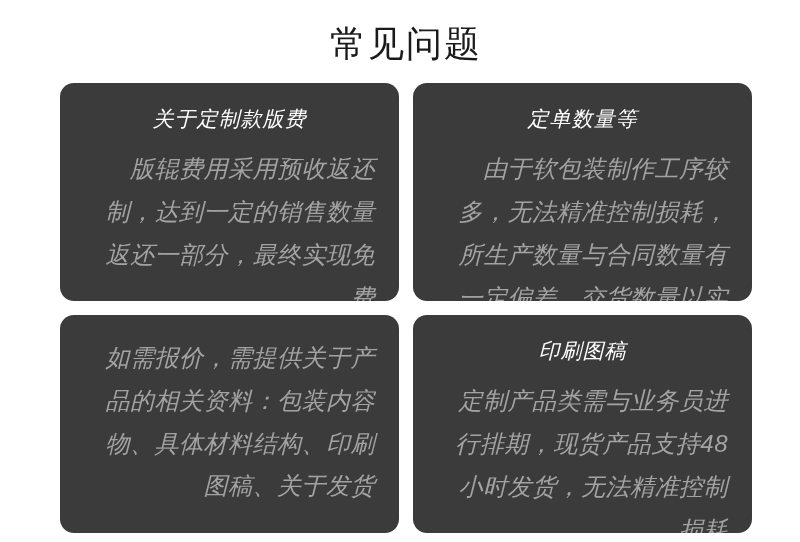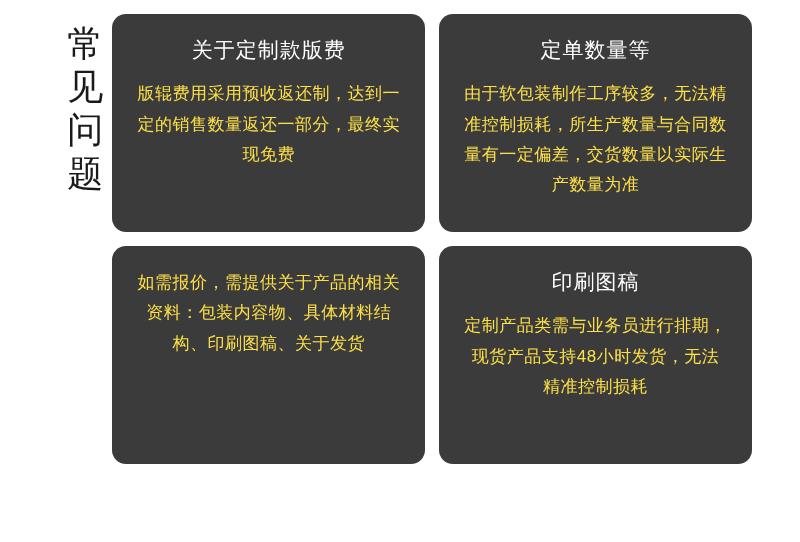--- a/index.html
+++ b/index.html
@@ -13,37 +13,38 @@
     font-family: "Liberation Sans", "DejaVu Sans", sans-serif;
     color: #000000;
     overflow: hidden;
   }
   .page {
     width: 800px;
     height: 542px;
     box-sizing: border-box;
     padding: 14px 48px 0 60px;
     display: flex;
-    flex-direction: row;
+    flex-direction: column;
   }
   .page-title {
     text-align: center;
     font-size: 36px;
     line-height: 1.2;
     letter-spacing: 2px;
     color: #1a1a1a;
     font-weight: 400;
     margin: 8px 0 18px 0;
   }
   .faq-grid {
     display: grid;
     grid-template-columns: 1fr 1fr;
     grid-template-rows: 218px 218px;
     column-gap: 14px;
     row-gap: 14px;
+    font-style: italic;
   }
   .faq-card {
     background: #3b3b3b;
     border-radius: 14px;
     box-sizing: border-box;
     padding: 22px 24px 18px 24px;
     display: flex;
     flex-direction: column;
     align-items: stretch;
     overflow: hidden;
@@ -51,25 +52,25 @@
   .faq-card-title {
     color: #ffffff;
     font-size: 21px;
     text-align: center;
     letter-spacing: 1px;
     line-height: 1.3;
     margin-bottom: 16px;
     font-weight: 400;
   }
   .faq-card-body {
-    color: #fde047;
-    font-size: 17px;
+    color: #a3a3a3;
+    font-size: 24px;
     line-height: 1.78;
     letter-spacing: 0.5px;
-    text-align: center;
+    text-align: right;
     font-weight: 400;
   }
 </style>
 </head>
 <body>
 
 <div class="page">
 
   <div class="page-title">常见问题</div>
 

